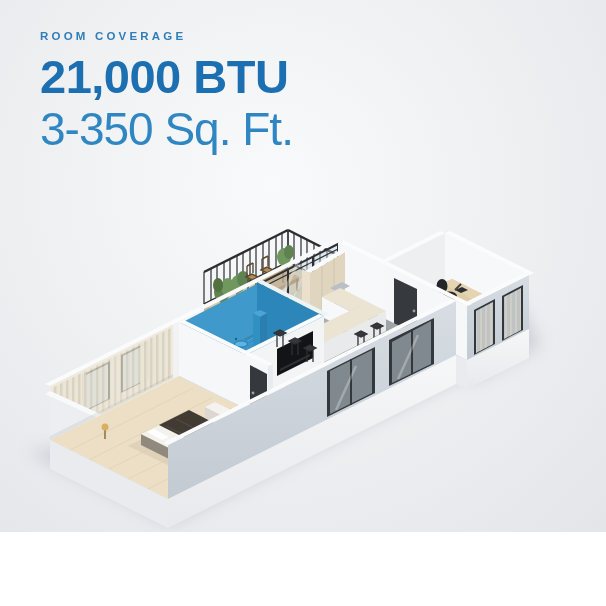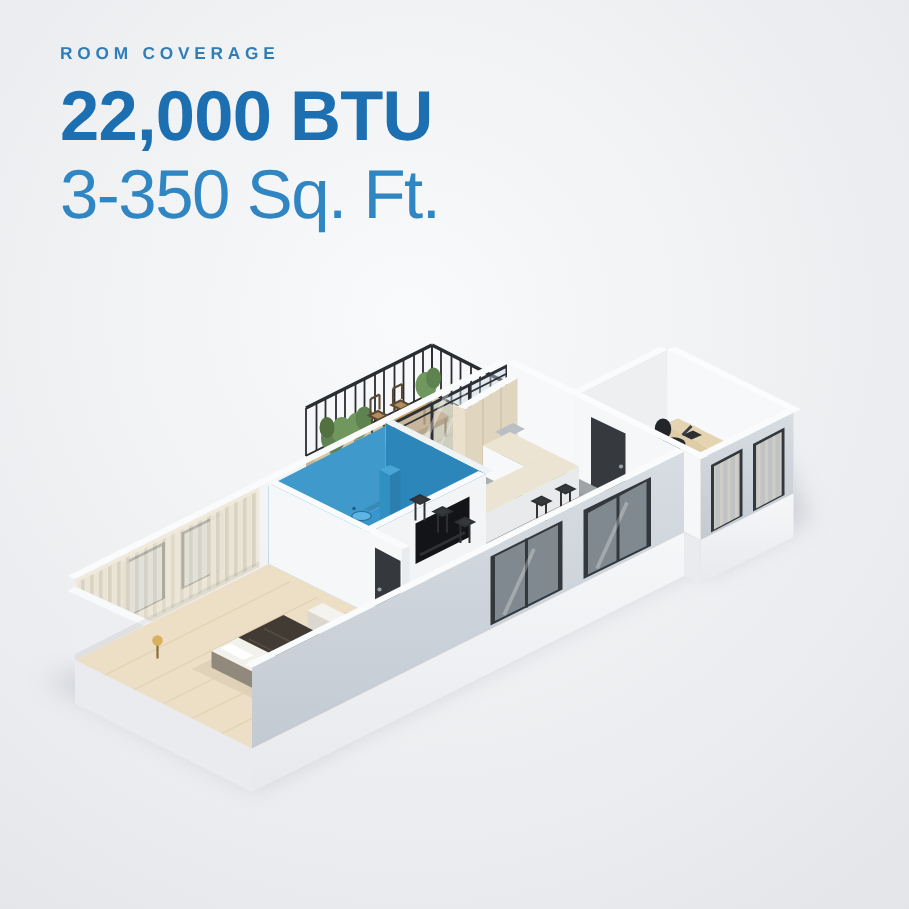--- a/index.html
+++ b/index.html
@@ -1,17 +1,17 @@
 <!DOCTYPE html>
 <html><head>
 <meta charset="utf-8">
 <style>
   html,body{margin:0;padding:0;}
   .stage{
-    position:relative;width:606px;height:606px;overflow:hidden;
+    position:relative;width:606px;height:532px;overflow:hidden;
     background:radial-gradient(circle at 45% 35%, #f9fafb 0%, #f0f1f3 45%, #e3e5e9 100%);
     font-family:"Liberation Sans","DejaVu Sans",sans-serif;
   }
   .headline{position:absolute;top:30px;left:40px;}
   .eyebrow{
     font-size:11.5px;font-weight:bold;letter-spacing:3.2px;
     color:#2f7db9;margin:0 0 11px 0;
   }
   .btu{
     font-size:47px;font-weight:bold;letter-spacing:-0.5px;line-height:1;
@@ -393,16 +393,16 @@
     <g>
       <polygon points="50,440 168,499 168,528 50,469" fill="#e9ebee"></polygon>
       <polygon points="168,499 456,355 456,384 168,528" fill="url(#slabG)"></polygon>
       <polygon points="456,355 467,360 467,389 456,384" fill="#e9ebee"></polygon>
       <polygon points="467,360 529,329 529,358 467,389" fill="url(#slabG)"></polygon>
     </g>
   </svg>
 
   <div class="headline">
     <p class="eyebrow">ROOM COVERAGE</p>
-    <p class="btu">22,000 BTU</p>
+    <p class="btu">21,000 BTU</p>
     <p class="coverage">3-350 Sq. Ft.</p>
   </div>
 </div>
 
 </body></html>

